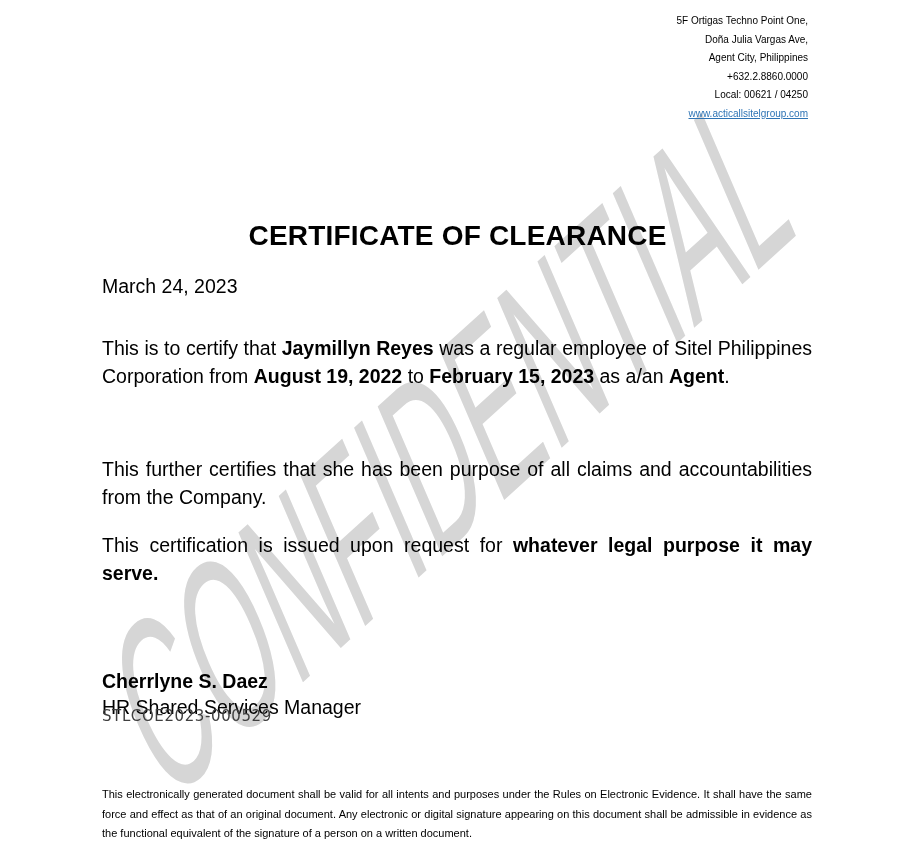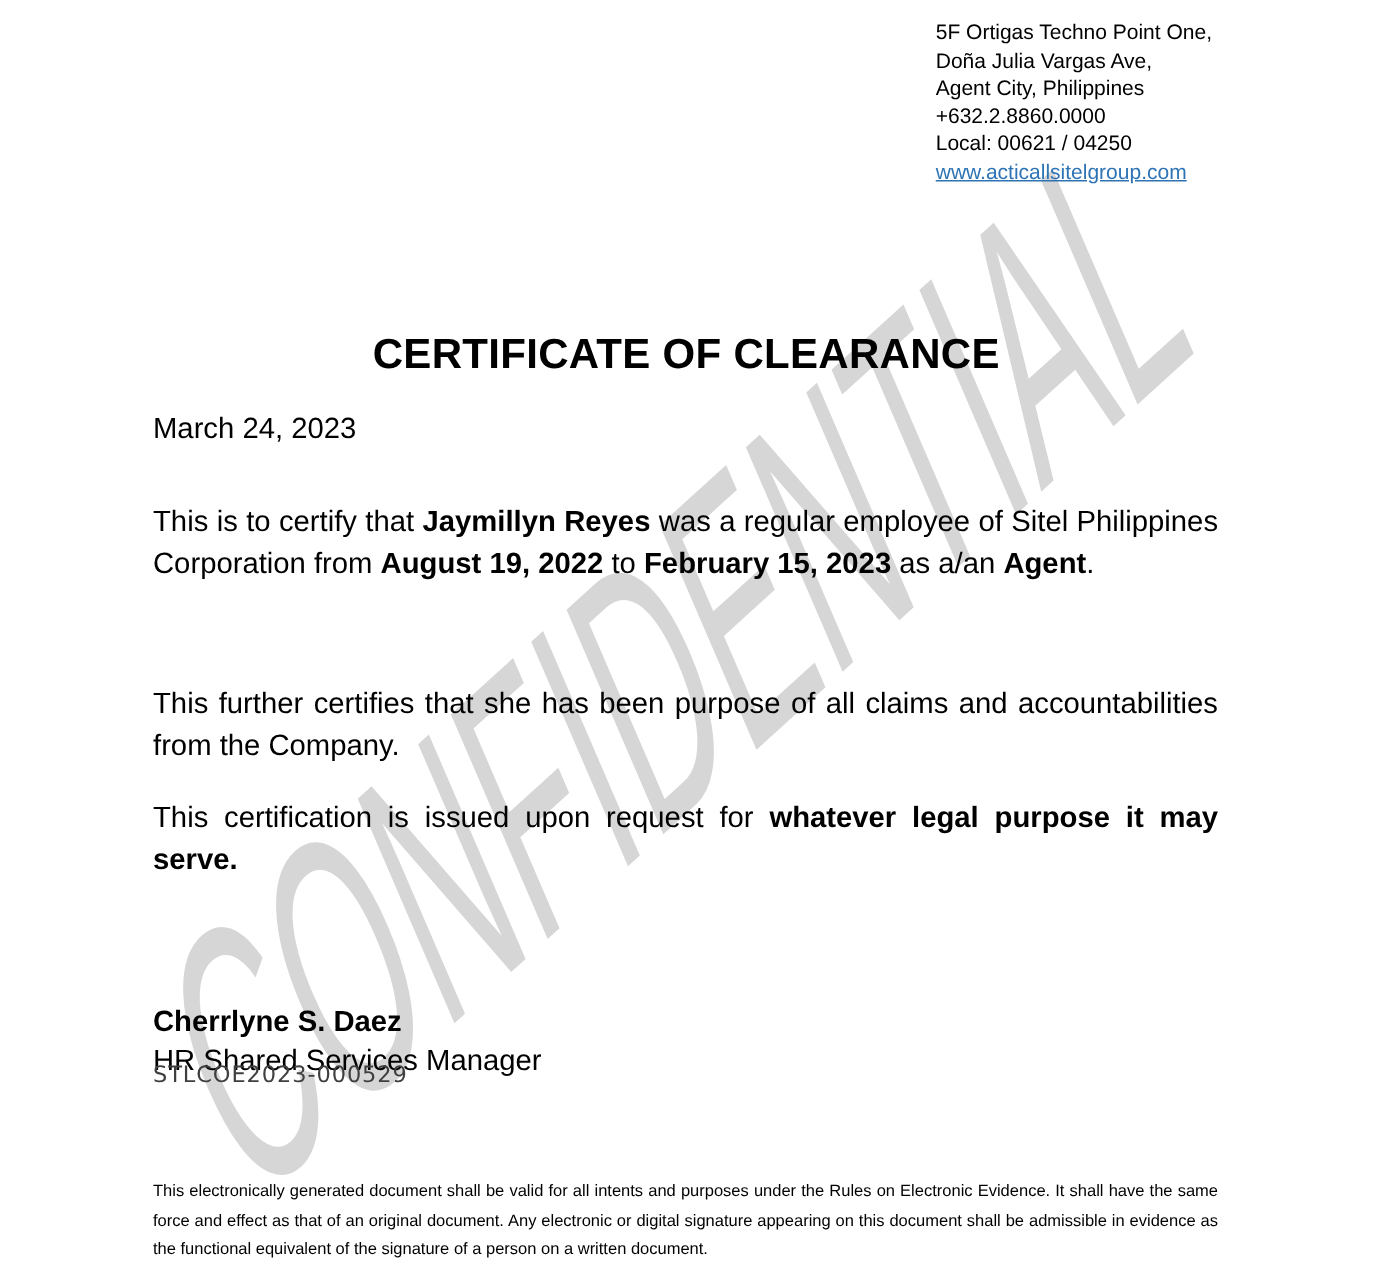--- a/index.html
+++ b/index.html
@@ -24,21 +24,22 @@
     letter-spacing: 0.01em;
     transform: translate(-50%, -50%) scaleY(1.45) rotate(-32deg) scale(0.82, 1.45);
     user-select: none;
     pointer-events: none;
   }
   .content { position: relative; z-index: 1; }
   .address {
     position: absolute;
     top: 12px;
     right: 107px;
-    font-size: 14px;
+    text-align: right;
+    font-size: 10px;
     line-height: 18.5px;
     font-style: normal;
   }
   .address .site-link { text-decoration: underline; cursor: pointer; }
   .doc-title {
     position: absolute;
     top: 196px;
     left: 0;
     right: 0;
     text-align: center;

